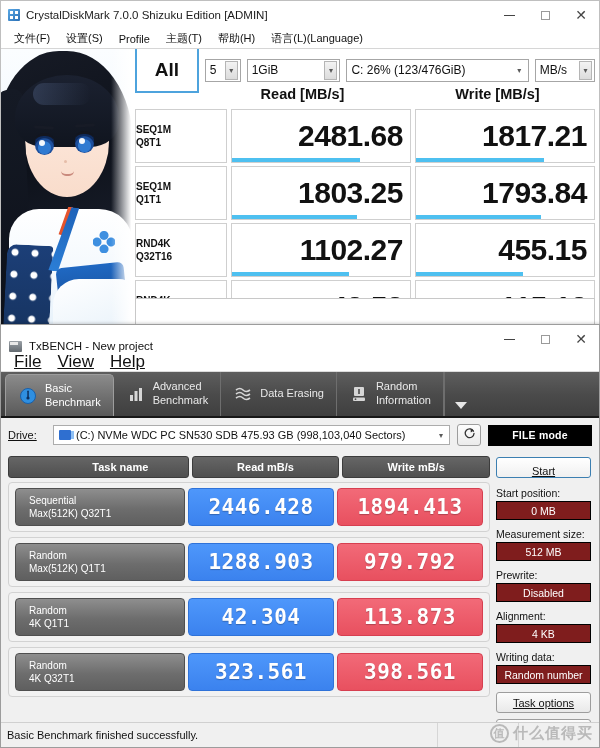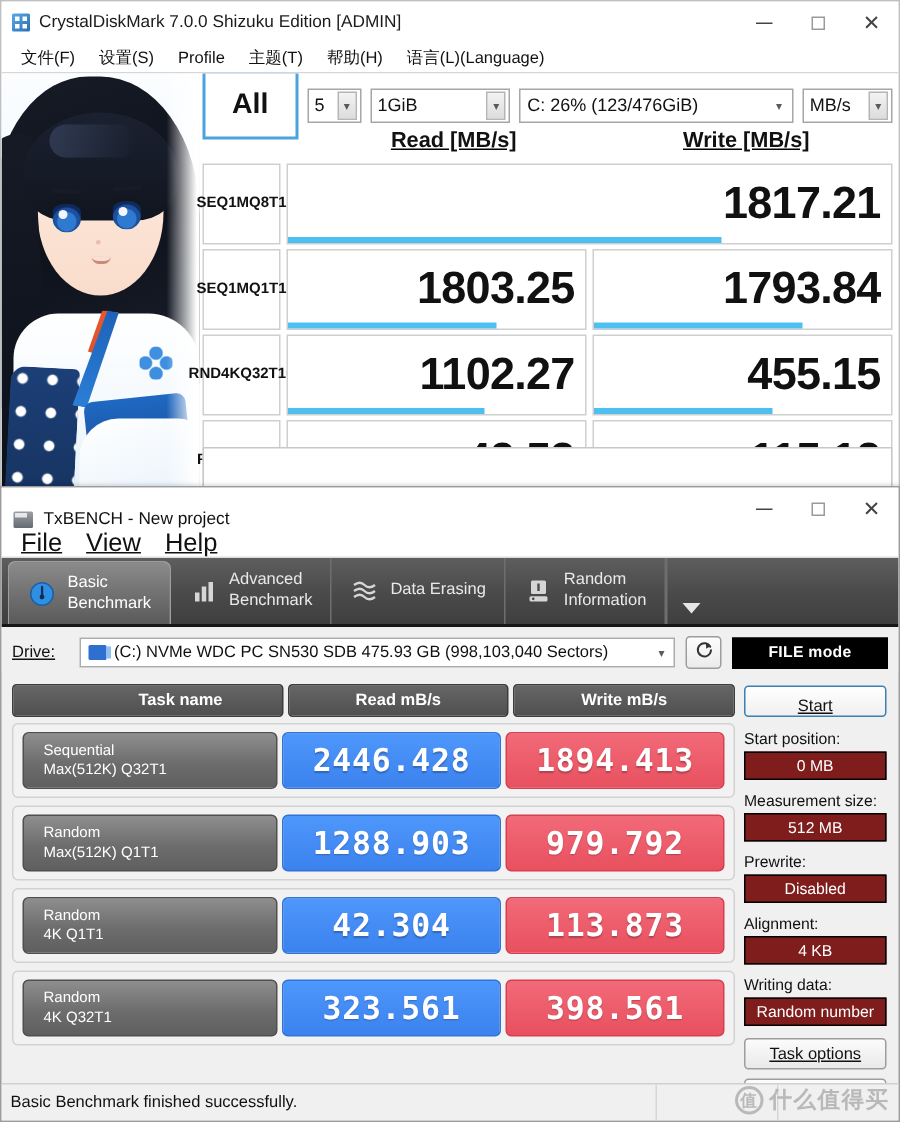--- a/index.html
+++ b/index.html
@@ -196,34 +196,33 @@
     border:1px solid #b5b5b5;
   }
   #combo-count { width: 38px; }
   #combo-size  { width: 100px; }
   #combo-drive { width: 195px; }
   #combo-unit  { width: 64px; }
 
   #cdm-headrow {
     position:absolute; left:0; top:37px; right:4px; height:22px;
     display:flex;
-    text-decoration:underline;
   }
   .cdm-head-spacer { width: 72px; flex:none; }
   .cdm-head-cell {
     flex:1; text-align:center; font-size:14.5px; font-weight:bold; color:#111;
   }
 
   .cdm-row {
     position:absolute; left:0; right:4px; height:54px; display:flex; gap:4px;
   }
   .cdm-rowlabel {
-    width: 52px; flex:none; margin-left:2px;
+    width: 92px; flex:none; margin-left:2px;
     border:1px solid #cfcfcf; background:#fff;
-    display:flex; flex-direction:row; align-items:center; justify-content:center;
+    display:flex; flex-direction:column; justify-content:center;
     font-size: 10px; font-weight:bold; color:#111; line-height: 1.35;
   }
   .cdm-cell {
     flex:1; border:1px solid #cfcfcf; background:#fff;
     position:relative; display:flex; align-items:center; justify-content:flex-end;
     padding-right: 7px;
   }
   .cdm-val { font-size: 30px; font-weight:bold; color:#111; letter-spacing:-0.5px; }
   .cdm-bar { position:absolute; left:0; bottom:0; height:4px; background:#4ec0f0; }
 
@@ -460,20 +459,24 @@
         <div class="cdm-head-cell">Read [MB/s]</div>
         <div class="cdm-head-cell">Write [MB/s]</div>
       </div>
 
       <div class="cdm-row" style="top:60px">
         <div class="cdm-rowlabel">
           <span>SEQ1M</span>
           <span>Q8T1</span>
         </div>
         <div class="cdm-cell">
+          <span class="cdm-val">2481.68</span>
+          <span class="cdm-bar" style="width:72%"></span>
+        </div>
+        <div class="cdm-cell">
           <span class="cdm-val">1817.21</span>
           <span class="cdm-bar" style="width:72%"></span>
         </div>
       </div>
 
       <div class="cdm-row" style="top:117px">
         <div class="cdm-rowlabel">
           <span>SEQ1M</span>
           <span>Q1T1</span>
         </div>

